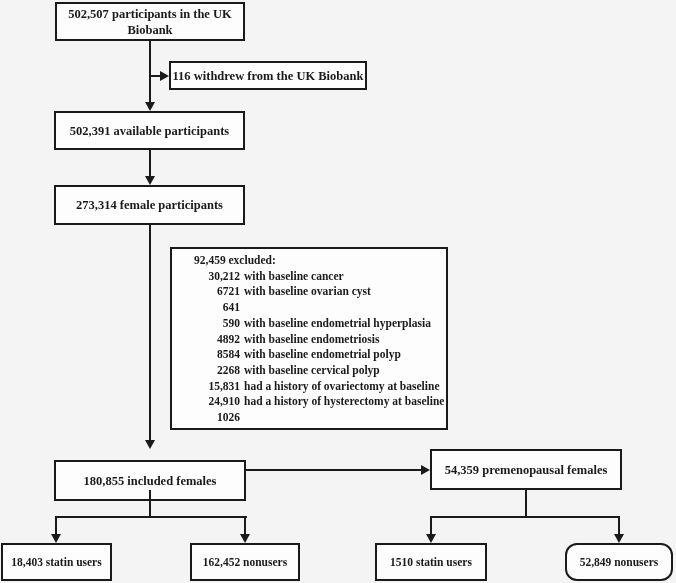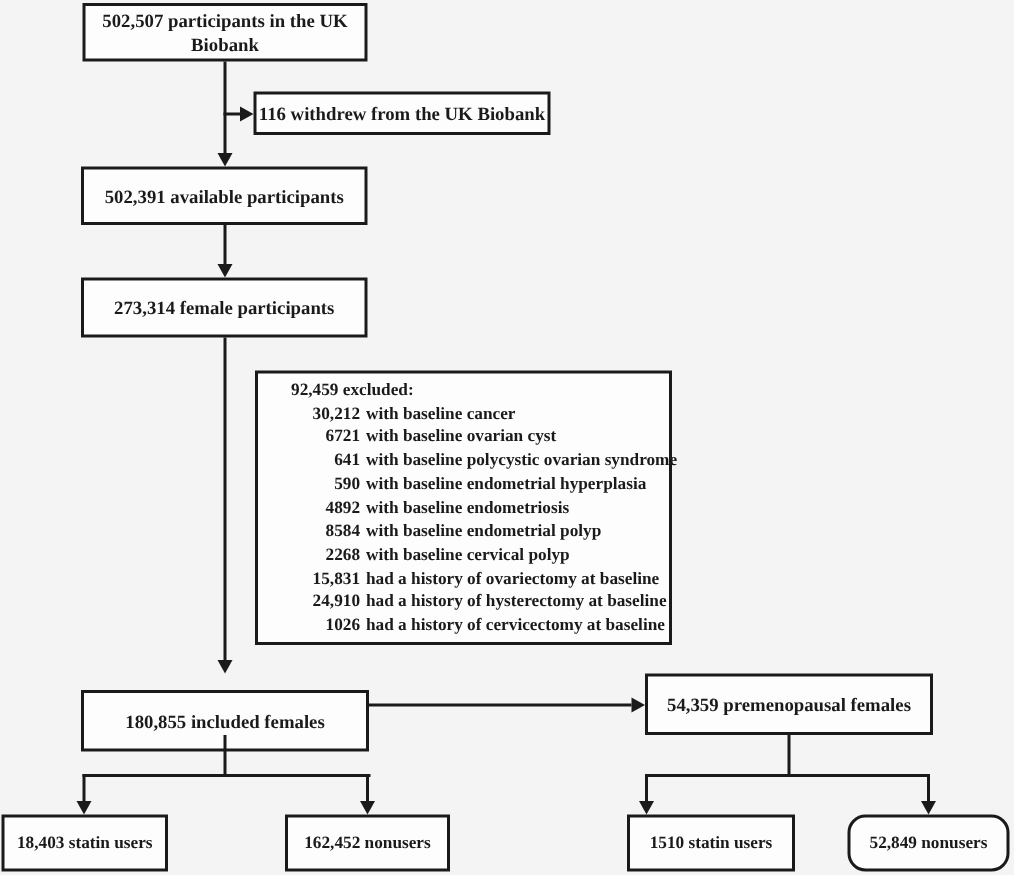--- a/index.html
+++ b/index.html
@@ -96,21 +96,20 @@
     <div class="excl-row">
       <span class="num">30,212</span>
         <span class="txt">with baseline cancer</span>
     </div>
     <div class="excl-row">
       <span class="num">6721</span>
         <span class="txt">with baseline ovarian cyst</span>
     </div>
     <div class="excl-row">
       <span class="num">641</span>
-        <span class="txt">with baseline polycystic ovarian syndrome</span>
     </div>
     <div class="excl-row">
       <span class="num">590</span>
         <span class="txt">with baseline endometrial hyperplasia</span>
     </div>
     <div class="excl-row">
       <span class="num">4892</span>
         <span class="txt">with baseline endometriosis</span>
     </div>
     <div class="excl-row">
@@ -124,41 +123,40 @@
     <div class="excl-row">
       <span class="num">15,831</span>
         <span class="txt">had a history of ovariectomy at baseline</span>
     </div>
     <div class="excl-row">
       <span class="num">24,910</span>
         <span class="txt">had a history of hysterectomy at baseline</span>
     </div>
     <div class="excl-row">
       <span class="num">1026</span>
-        <span class="txt">had a history of cervicectomy at baseline</span>
     </div>
   </div>
 
   <div class="box" style="left:54px;top:449px;width:192px;height:41px;margin-top:11px;">
     <span>180,855 included females</span>
   </div>
 
   <div class="box" style="left:430px;top:449px;width:192px;height:41px;">
     <span>54,359 premenopausal females</span>
   </div>
 
   <div class="box small" style="left:1px;top:543px;width:111px;height:38px;">
     <span>18,403 statin users</span>
   </div>
 
   <div class="box small" style="left:190px;top:543px;width:110px;height:38px;">
     <span>162,452 nonusers</span>
   </div>
 
-  <div class="box small" style="left:375px;top:543px;width:112px;height:38px;margin-left:43px;">
+  <div class="box small" style="left:375px;top:543px;width:112px;height:38px;">
     <span>1510 statin users</span>
   </div>
 
   <div class="box small" style="left:565px;top:543px;width:108px;height:38px;border-radius:12px;">
     <span>52,849 nonusers</span>
   </div>
 
   <div class="vline" style="left:149px;top:41px;height:61px;"></div>
   <div class="arr-down" style="left:145px;top:102px;"></div>
   <div class="hline" style="left:149px;top:75px;width:11px;"></div>

